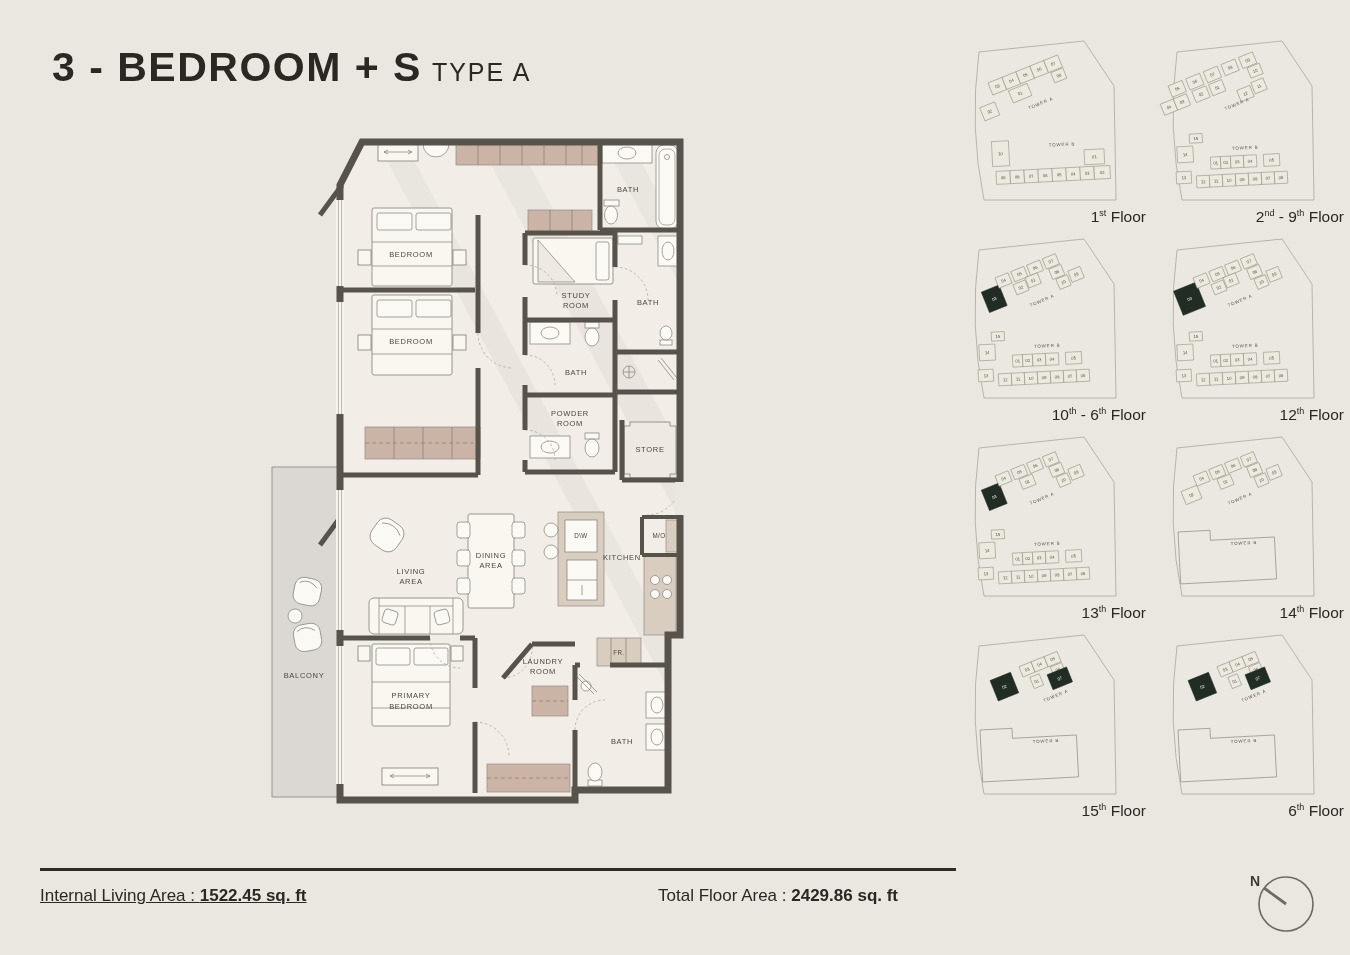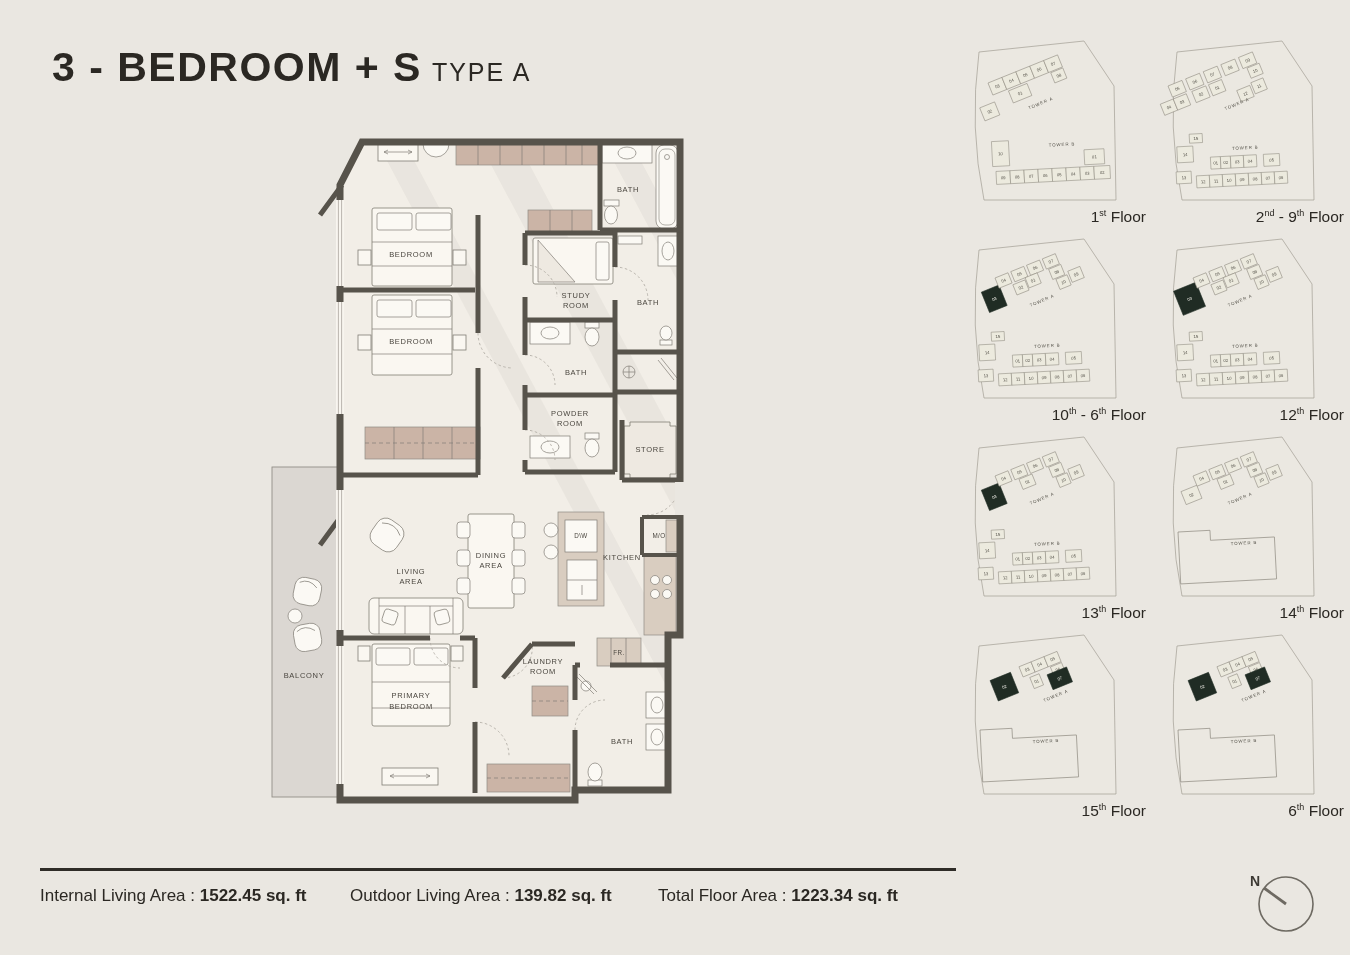--- a/index.html
+++ b/index.html
@@ -674,31 +674,27 @@
           <g transform="translate(24,100) rotate(-3)">
             <path d="M0,0 L32,0 L32,10 L96,10 L96,52 L0,52 Z" class="kp-outline"></path>
             <text x="52" y="16" class="kp-tower-label">TOWER B</text>
           </g>
         </svg>
         <div class="kp-floor-label"><span>6</span><sup>th</sup><span> Floor</span></div>
       </div>
     </div>
 
   <div class="footer-rule"></div>
-  <div class="stat" style="left:40px;">
+  <div class="stat" style="left:40px;text-decoration:underline;">
     <span>Internal Living Area :</span>
     <b>1522.45 sq. ft</b>
   </div>
-  <div class="stat" style="left:350px;">
-    <span>Outdoor Living Area :</span>
-    <b>139.82 sq. ft</b>
-  </div>
   <div class="stat" style="left:658px;">
     <span>Total Floor Area :</span>
-    <b>1223.34 sq. ft</b>
+    <b>2429.86 sq. ft</b>
   </div>
 
   <svg viewBox="0 0 96 88" style="position:absolute;left:1238px;top:858px;width:96px;height:88px;">
     <circle cx="48" cy="46" r="27" fill="none" stroke="#6e6a62" stroke-width="1.6"></circle>
     <line x1="48" y1="46" x2="26" y2="30" stroke="#6e6a62" stroke-width="2.8"></line>
     <text x="12" y="28" font-size="14" font-weight="600" fill="#3c3933" font-family="Liberation Sans, sans-serif">N</text>
   </svg>
 
 </div>
 

